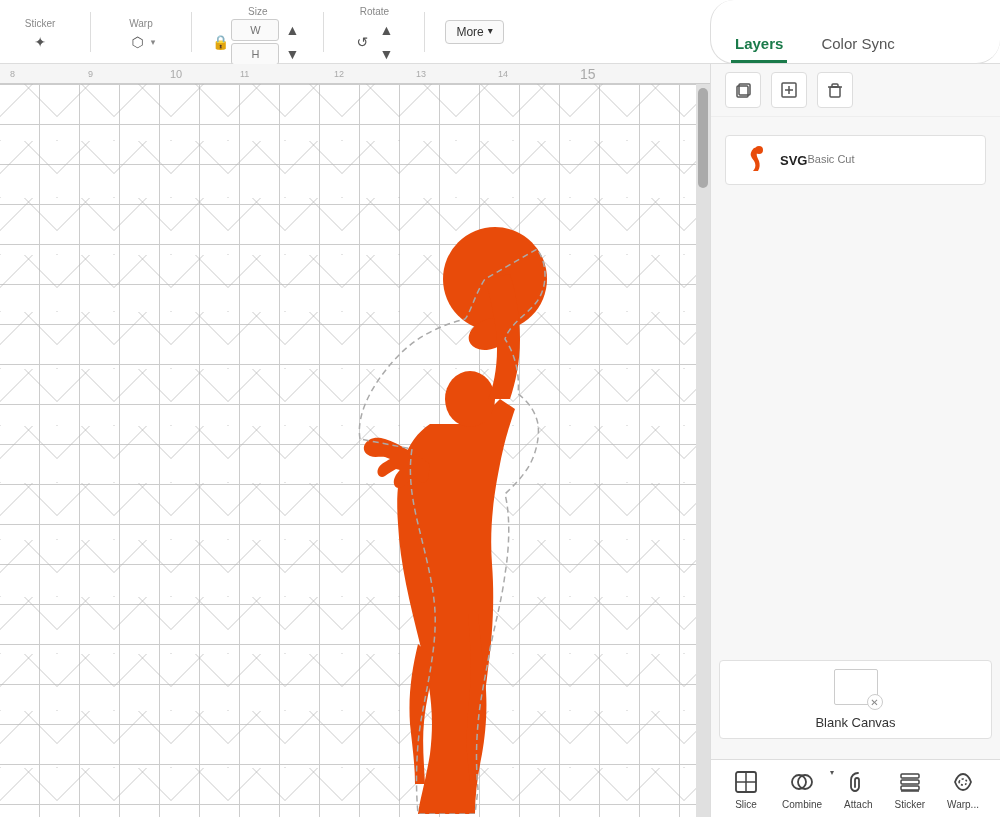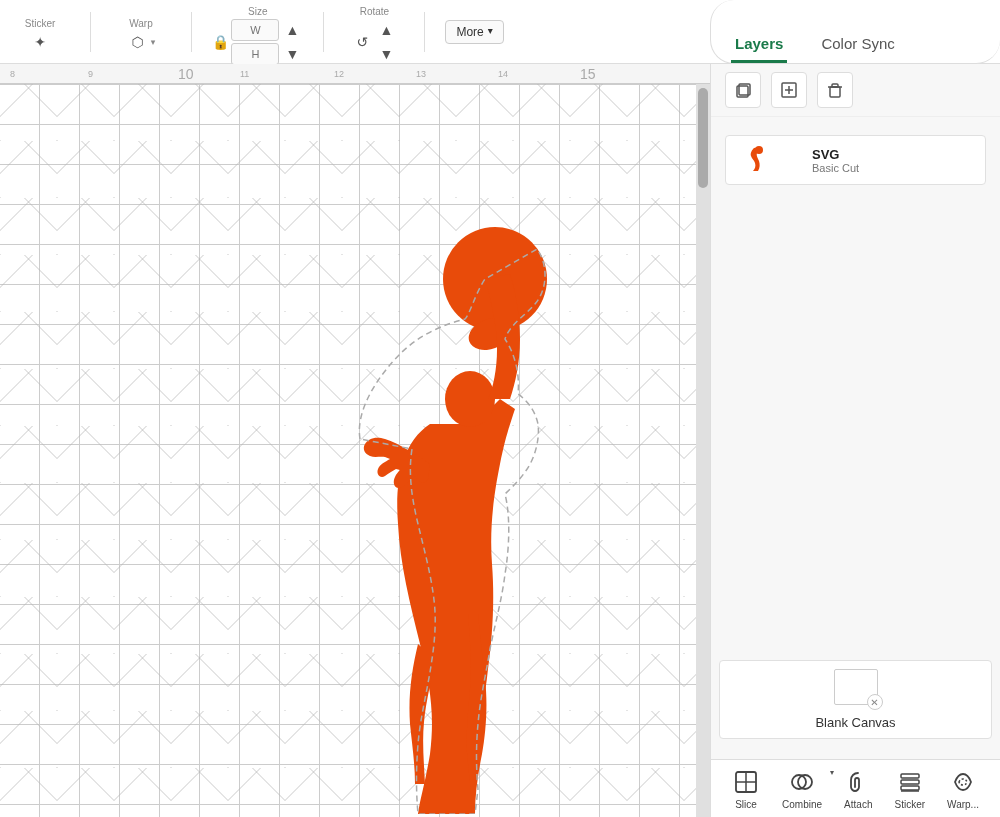--- a/index.html
+++ b/index.html
@@ -233,22 +233,21 @@
     }
     .layer-thumbnail {
       width: 32px;
       height: 32px;
       display: flex;
       align-items: center;
       justify-content: center;
     }
     .layer-info {
       display: flex;
-      flex-direction: column;
-      margin-left: 32px;
+      flex-direction: row;
     }
     .layer-name {
       font-size: 13px;
       font-weight: 600;
       color: #222;
     }
     .layer-type {
       font-size: 11px;
       color: #777;
     }
@@ -421,21 +420,21 @@
   <div class="tab-item">Color Sync</div>
 </div>
 
 <div class="main-area">
 
   <div class="canvas-area">
 
     <div class="ruler-top">
       <span style="position:absolute;left:10px;font-size:9px;color:#aaa">8</span>
       <span style="position:absolute;left:88px;font-size:9px;color:#aaa">9</span>
-      <span style="position:absolute;left:178px;font-size:14px;color:#aaa">10</span>
+      <span style="position:absolute;left:170px;font-size:11px;color:#aaa">10</span>
       <span style="position:absolute;left:240px;font-size:9px;color:#aaa">11</span>
       <span style="position:absolute;left:334px;font-size:9px;color:#aaa">12</span>
       <span style="position:absolute;left:416px;font-size:9px;color:#aaa">13</span>
       <span style="position:absolute;left:498px;font-size:9px;color:#aaa">14</span>
       <span style="position:absolute;left:580px;font-size:14px;color:#aaa">15</span>
     </div>
 
     <div class="grid-canvas">
       <div class="grid-bg">
 

